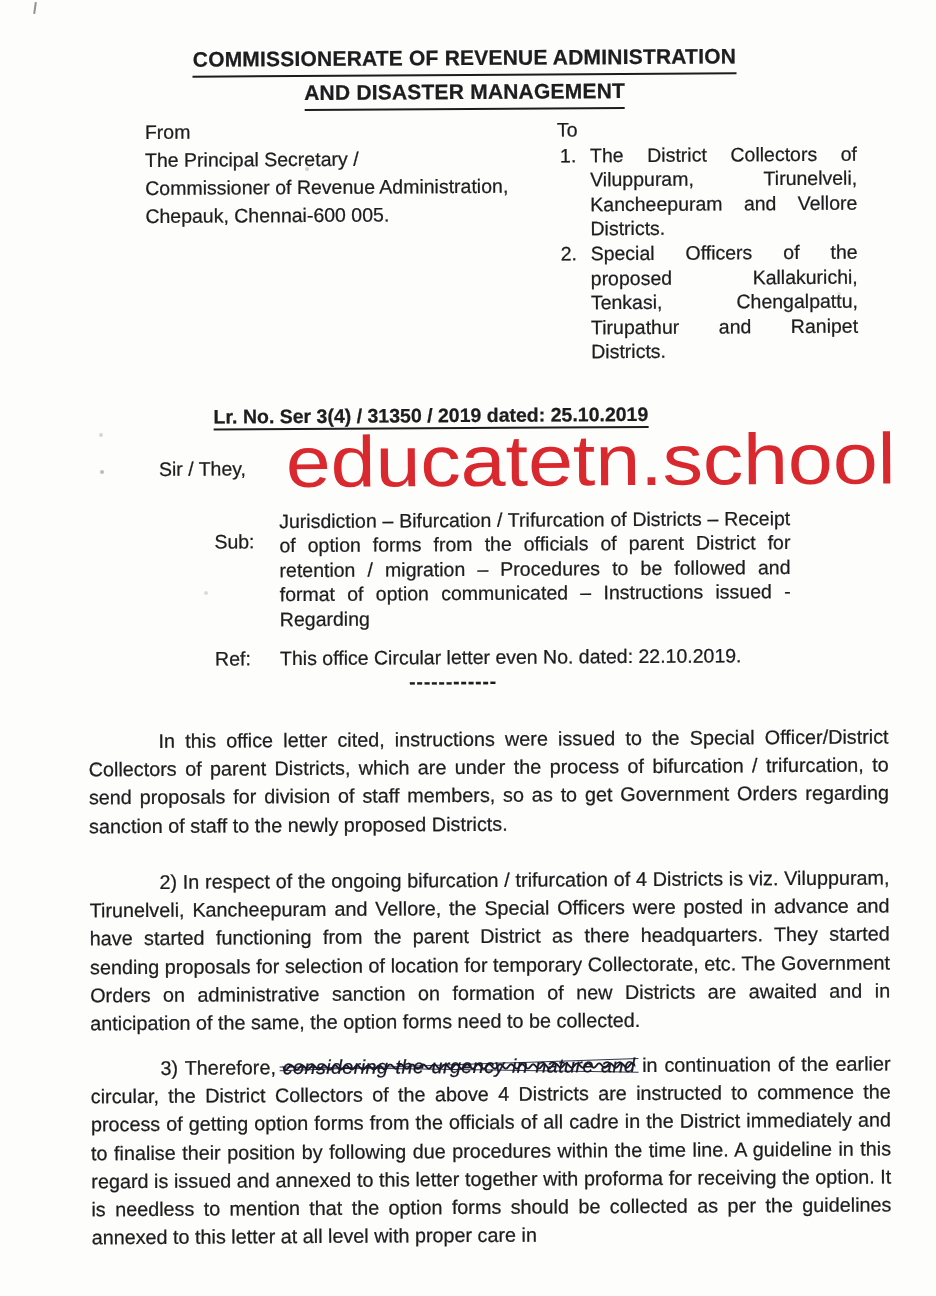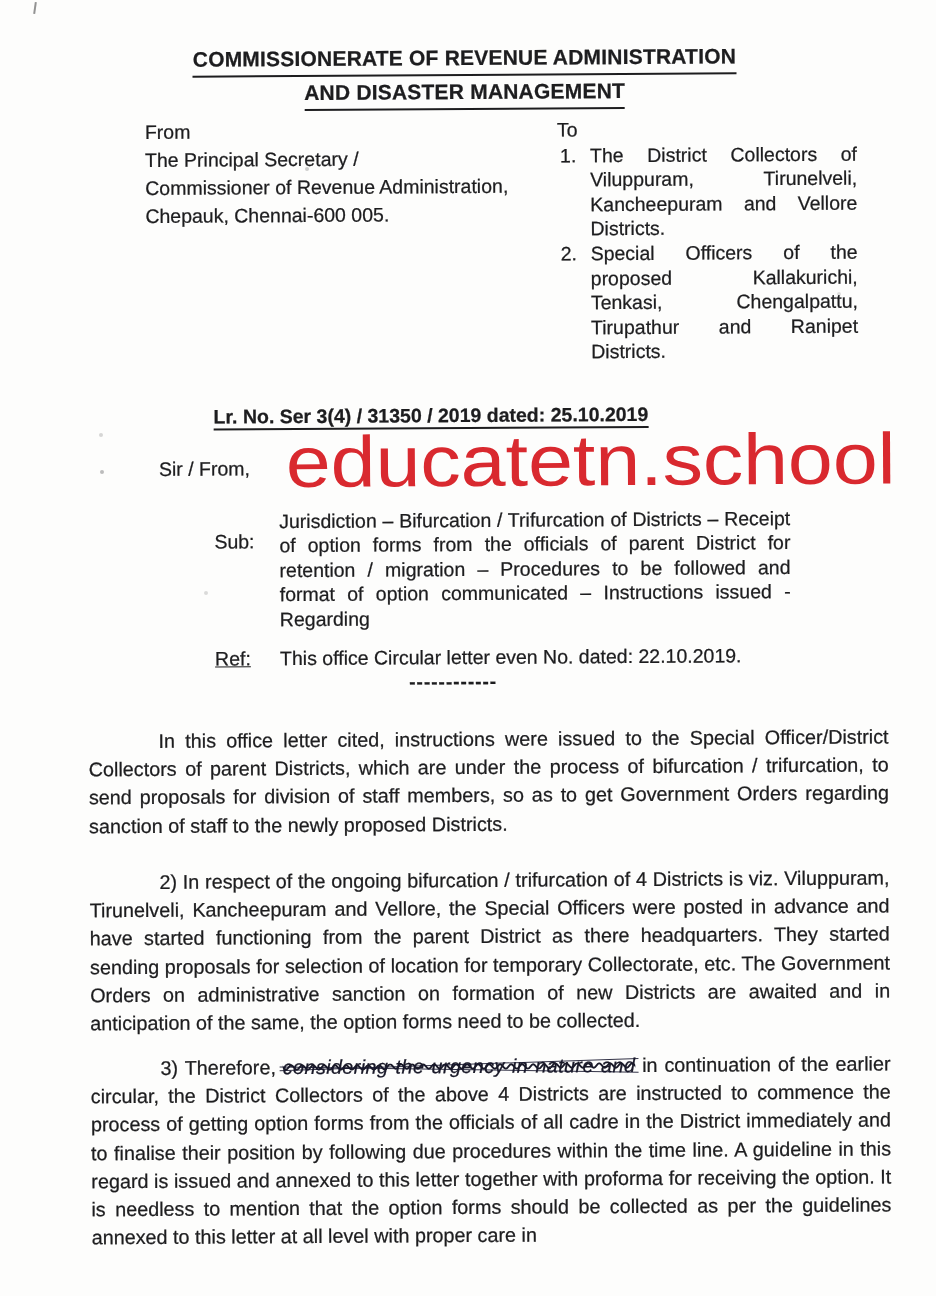--- a/index.html
+++ b/index.html
@@ -104,21 +104,21 @@
   .sub-text  { flex: 1; text-align: justify; }
 
   .ref-block {
     position: absolute;
     left: 215px; top: 645px;
     width: 600px;
     display: flex;
     font-size: 19.5px;
     line-height: 24px;
   }
-  .ref-label { width: 65px; flex: 0 0 65px; text-decoration: underline; }
+  .ref-label { width: 65px; flex: 0 0 65px; }
   .ref-text  { flex: 1; }
 
   .ref-divider {
     position: absolute;
     left: 215px; top: 671px;
     width: 476px;
     text-align: center;
     font-size: 19px;
     font-weight: bold;
     letter-spacing: 1px;
@@ -215,21 +215,21 @@
           <span class="to-num">2.</span>
           <span class="to-text">Special Officers of the proposed Kallakurichi, Tenkasi, Chengalpattu, Tirupathur and Ranipet Districts.</span>
         </li>
       </ul>
     </div>
 
     <div class="lr-line ink">
       <span class="u">Lr. No. Ser 3(4) / 31350 / 2019 dated:  25.10.2019</span>
     </div>
 
-    <div class="salutation ink">Sir / From,</div>
+    <div class="salutation ink">Sir / They,</div>
 
     <div class="watermark" style="color: rgb(217, 41, 47);">educatetn.school</div>
 
     <div class="sub-block ink">
       <span class="sub-label">Sub:</span>
       <span class="sub-text">Jurisdiction – Bifurcation / Trifurcation of Districts – Receipt of option forms from the officials of parent District for retention / migration – Procedures to be followed and format of option communicated – Instructions issued  - Regarding</span>
     </div>
 
     <div class="ref-block ink">
       <span class="ref-label">Ref:</span>

